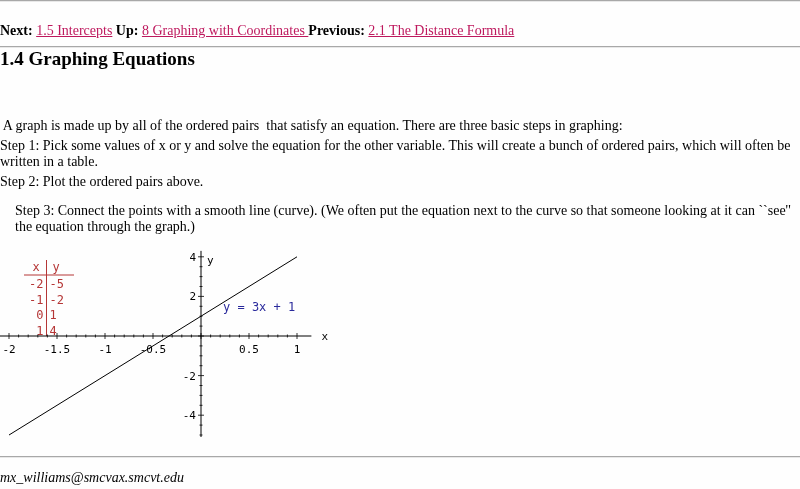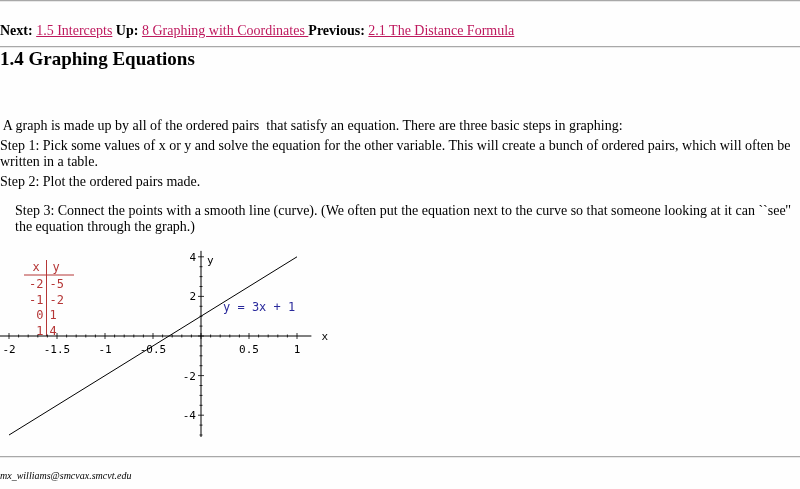--- a/index.html
+++ b/index.html
@@ -6,21 +6,21 @@
   body {
     width: 800px; height: 489px; overflow: hidden; position: relative;
     font-family: "Liberation Serif", serif; color: #000; font-size: 14px;
   }
   .hr { position: absolute; left: 0; width: 800px; height: 0; border-top: 1px solid #a8a8a8; border-bottom: 1px solid #e8e8e8; }
   .nav { position: absolute; left: 0; top: 23px; font-size: 14px; white-space: nowrap; }
   .nav b { font-weight: bold; }
   .nav a { color: #be185d; text-decoration: underline; }
   h1 { position: absolute; left: 0; top: 48px; margin: 0; font-size: 19px; font-weight: bold; white-space: nowrap; }
   .p { position: absolute; left: 0; width: 795px; font-size: 14px; line-height: 16px; margin: 0; }
-  .footer { position: absolute; left: 0; top: 470px; font-style: italic; font-size: 10px; }
+  .footer { position: absolute; left: 0; top: 470px; font-style: italic; font-size: 14px; }
   svg { position: absolute; left: 0; top: 245px; }
   .tick-label { font-family: "DejaVu Sans Mono", monospace; font-size: 11px; fill: #000; }
   .tbl { font-family: "DejaVu Sans Mono", monospace; font-size: 12px; fill: #b53636; }
   .eq { font-family: "DejaVu Sans Mono", monospace; font-size: 12px; fill: #2a2a9c; }
 </style>
 </head>
 <body>
 
 <div class="hr" style="top:0px;"></div>
 
@@ -31,21 +31,21 @@
   <a href="#">8 Graphing with Coordinates </a><b>Previous:</b>
   <a href="#">2.1 The Distance Formula</a>
 </div>
 
 <div class="hr" style="top:46px;"></div>
 
 <h1>1.4 Graphing Equations</h1>
 
 <p class="p" style="top:96px; white-space:pre;margin-top:22px;"> A graph is made up by all of the ordered pairs  that satisfy an equation. There are three basic steps in graphing:</p>
 <p class="p" style="top:138px;">Step 1: Pick some values of x or y and solve the equation for the other variable. This will create a bunch of ordered pairs, which will often be written in a table.</p>
-<p class="p" style="top:174px;">Step 2: Plot the ordered pairs made.</p>
+<p class="p" style="top:174px;">Step 2: Plot the ordered pairs above.</p>
 <p class="p" style="top:203px;margin-left:15px;">Step 3: Connect the points with a smooth line (curve). (We often put the equation next to the curve so that someone looking at it can ``see'' the equation through the graph.)</p>
 
 <svg id="graph" width="330" height="200">
   <g id="table-group">
       <text x="36" y="26" text-anchor="middle" class="tbl">x</text>
       <text x="56" y="26" text-anchor="middle" class="tbl">y</text>
       <line x1="24" y1="30" x2="74" y2="30" stroke="#b53636" stroke-width="1"></line>
       <line x1="46.5" y1="15" x2="46.5" y2="91" stroke="#b53636" stroke-width="1"></line>
       <text x="43.5" y="43" text-anchor="end" class="tbl">-2</text>
       <text x="49.5" y="43" text-anchor="start" class="tbl">-5</text>

